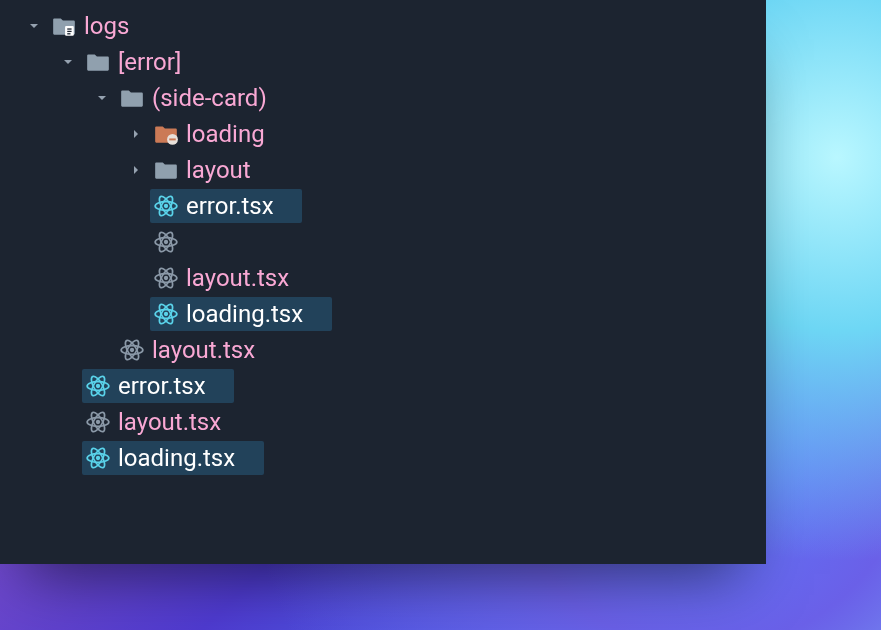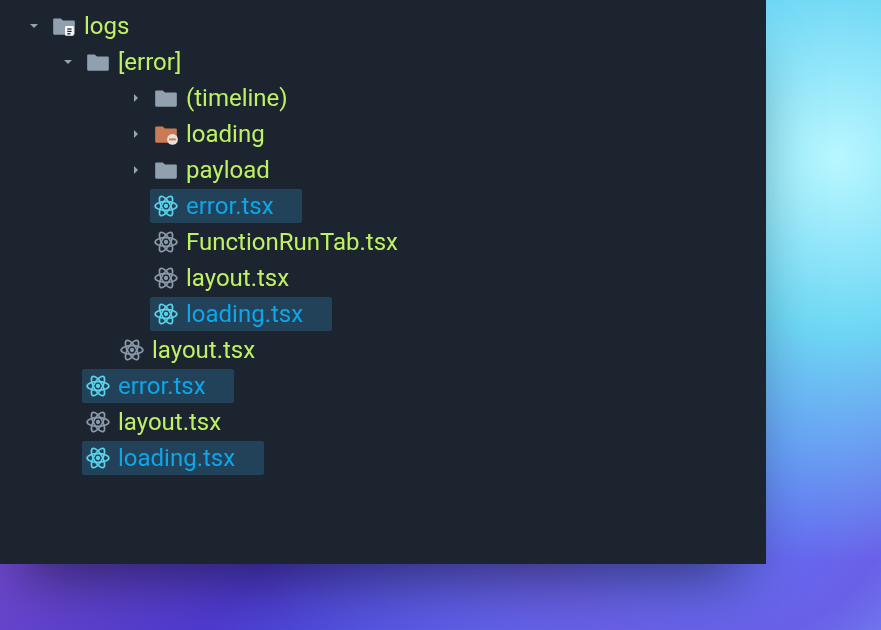--- a/index.html
+++ b/index.html
@@ -40,22 +40,22 @@
   .chev svg{width:16px;height:16px;fill:#95a2b0}
   .chev.empty{width:20px;margin-right:6px}
   .ico{
     width:28px;height:28px;flex:0 0 auto;
     display:inline-flex;align-items:center;justify-content:center;
     margin-right:6px;
   }
   .ico svg{width:26px;height:26px}
   .folder{fill:#90a0ae}
   .folder-orange{fill:#cb7a56}
-  .label{color:#bef264}
-  .label.lite{color:#0ea5e9}
+  .label{color:#f9a8d4}
+  .label.lite{color:#ffffff}
 
   
   .hl{position:relative}
   .hl .pill{
     position:absolute;top:1px;bottom:1px;background:#22425a;border-radius:2px;z-index:0;
   }
   .hl > *:not(.pill){position:relative;z-index:1}
 
   
   .atom-stroke{stroke:#8b99a8}
@@ -101,35 +101,35 @@
           </svg>
       </span>
       <span class="ico">
         <svg viewBox="0 0 24 24">
             <path class="folder" d="M3 5h6l2 2h10a1 1 0 0 1 1 1v11a1 1 0 0 1-1 1H3a1 1 0 0 1-1-1V6a1 1 0 0 1 1-1z"></path>
           </svg>
       </span>
       <span class="label">[error]</span>
     </div>
 
-
-    <div class="row">
-      <span class="indent" style="width:126px"></span>
-      <span class="chev">
-        <svg viewBox="0 0 24 24">
-            <path d="M9 6l6 6-6 6z"></path>
+    <div class="row">
+      <span class="indent" style="width:92px"></span>
+      <span class="chev">
+        <svg viewBox="0 0 24 24">
+            <path d="M6 9l6 6 6-6z"></path>
           </svg>
       </span>
       <span class="ico">
         <svg viewBox="0 0 24 24">
             <path class="folder" d="M3 5h6l2 2h10a1 1 0 0 1 1 1v11a1 1 0 0 1-1 1H3a1 1 0 0 1-1-1V6a1 1 0 0 1 1-1z"></path>
           </svg>
       </span>
-      <span class="label">(timeline)</span>
-    </div>
+      <span class="label">(side-card)</span>
+    </div>
+
 
     <div class="row">
       <span class="indent" style="width:126px"></span>
       <span class="chev">
         <svg viewBox="0 0 24 24">
             <path d="M9 6l6 6-6 6z"></path>
           </svg>
       </span>
       <span class="ico">
         <svg viewBox="0 0 24 24">
@@ -146,21 +146,21 @@
       <span class="chev">
         <svg viewBox="0 0 24 24">
             <path d="M9 6l6 6-6 6z"></path>
           </svg>
       </span>
       <span class="ico">
         <svg viewBox="0 0 24 24">
             <path class="folder" d="M3 5h6l2 2h10a1 1 0 0 1 1 1v11a1 1 0 0 1-1 1H3a1 1 0 0 1-1-1V6a1 1 0 0 1 1-1z"></path>
           </svg>
       </span>
-      <span class="label">payload</span>
+      <span class="label">layout</span>
     </div>
 
     <div class="row hl">
       <span class="pill" style="left:150px;width:152px"></span>
       <span class="indent" style="width:126px"></span>
       <span class="chev empty"></span>
       <span class="ico atom-bright">
         <svg viewBox="0 0 24 24">
             <g fill="none" stroke-width="1.6">
           <ellipse class="atom-stroke" cx="12" cy="12" rx="10" ry="4"></ellipse>
@@ -179,21 +179,20 @@
       <span class="ico">
         <svg viewBox="0 0 24 24">
             <g fill="none" stroke-width="1.6">
           <ellipse class="atom-stroke" cx="12" cy="12" rx="10" ry="4"></ellipse>
           <ellipse class="atom-stroke" cx="12" cy="12" rx="10" ry="4" transform="rotate(60 12 12)"></ellipse>
           <ellipse class="atom-stroke" cx="12" cy="12" rx="10" ry="4" transform="rotate(120 12 12)"></ellipse>
         </g>
             <circle class="atom-dot" cx="12" cy="12" r="2"></circle>
           </svg>
       </span>
-      <span class="label">FunctionRunTab.tsx</span>
     </div>
 
     <div class="row">
       <span class="indent" style="width:126px"></span>
       <span class="chev empty"></span>
       <span class="ico">
         <svg viewBox="0 0 24 24">
             <g fill="none" stroke-width="1.6">
           <ellipse class="atom-stroke" cx="12" cy="12" rx="10" ry="4"></ellipse>
           <ellipse class="atom-stroke" cx="12" cy="12" rx="10" ry="4" transform="rotate(60 12 12)"></ellipse>

